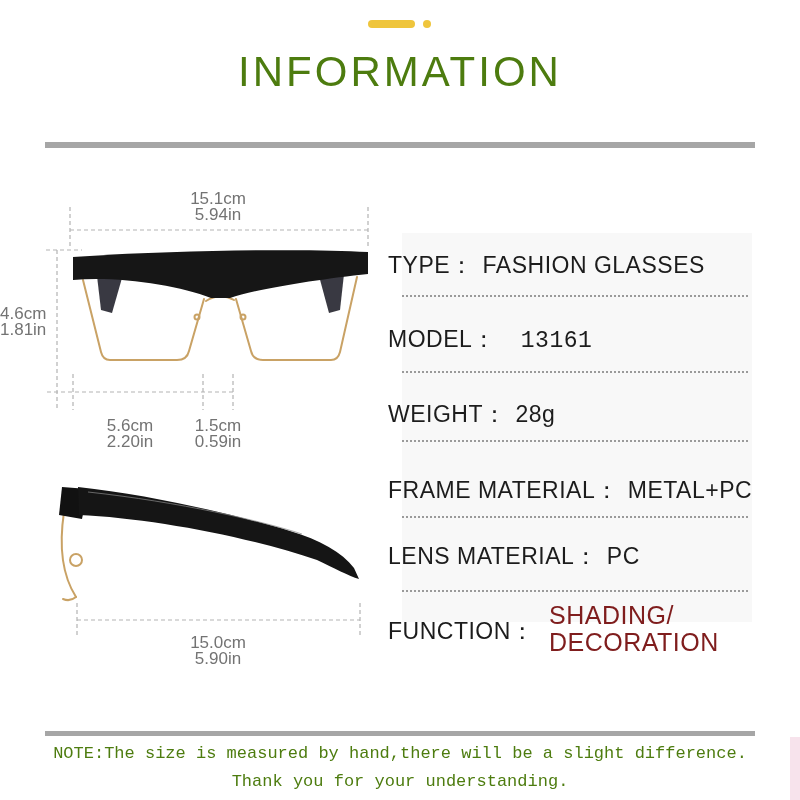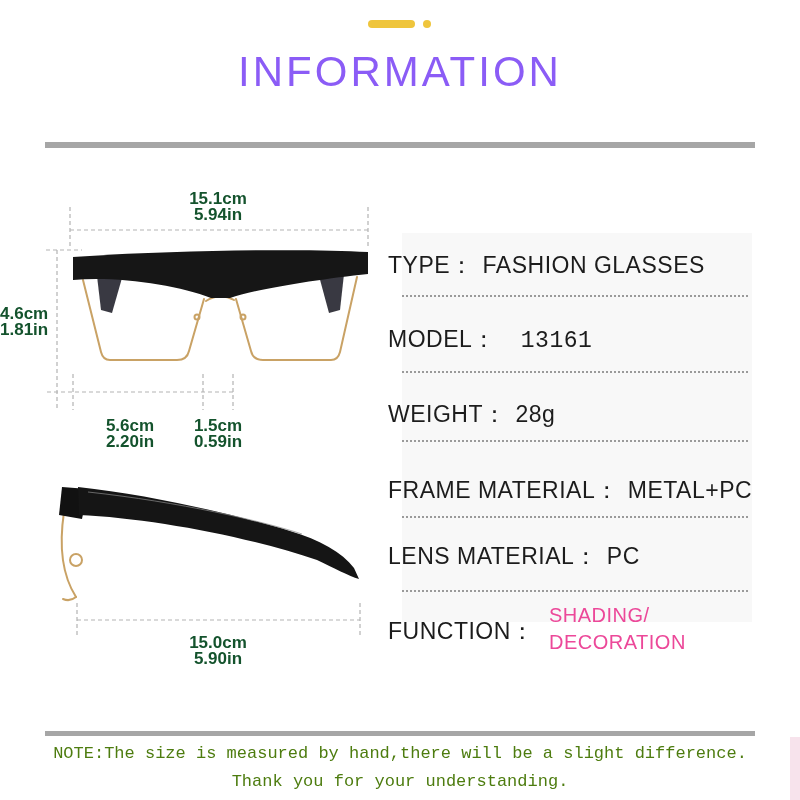--- a/index.html
+++ b/index.html
@@ -5,41 +5,41 @@
   html,body{margin:0;padding:0;}
   body{
     width:800px;height:800px;position:relative;background:#ffffff;
     font-family:"Liberation Sans",sans-serif;overflow:hidden;
   }
   
   .accent-dash{position:absolute;left:368px;top:20px;width:47px;height:8px;border-radius:4px;background:#EFC53C;}
   .accent-dot{position:absolute;left:423px;top:20px;width:8px;height:8px;border-radius:50%;background:#EFC53C;}
   .page-title{
     position:absolute;left:0;top:48px;width:800px;text-align:center;
-    font-size:42px;letter-spacing:3px;color:#8b5cf6;font-weight:500;
+    font-size:42px;letter-spacing:3px;color:#4d7c0f;font-weight:500;
   }
   .divider{position:absolute;left:45px;width:710px;height:6px;background:#a6a6a6;}
   .divider.top{top:142px;}
   .divider.bottom{top:731px;height:5px;}
   
   .figure-svg{position:absolute;left:0;top:0;width:400px;height:700px;}
-  .dim{position:absolute;color:#14532d;font-size:17px;line-height:16px;text-align:center;white-space:nowrap;font-weight:bold;}
+  .dim{position:absolute;color:#737373;font-size:17px;line-height:16px;text-align:center;white-space:nowrap;}
   .dim.right-align{text-align:left;}
   
   .spec-panel{position:absolute;left:402px;top:233px;width:350px;height:389px;background:#f8f8f8;}
   .spec-row{position:absolute;left:388px;color:#1c1c1c;font-size:23px;letter-spacing:0.5px;white-space:nowrap;}
   .spec-row .value{margin-left:9px;}
   .spec-sep{position:absolute;left:402px;width:346px;height:0;border-top:2px dotted #9a9a9a;}
   .row-type{top:250px;}    .sep-1{top:295px;}
   .row-model{top:324px;}   .sep-2{top:371px;}
   .row-weight{top:399px;}  .sep-3{top:440px;}
   .row-frame{top:475px;}   .sep-4{top:516px;}
   .row-lens{top:541px;}    .sep-5{top:590px;}
   .row-function{top:616px;}
-  .function-value{position:absolute;left:549px;top:602px;color:#ec4899;font-size:20px;letter-spacing:0.5px;line-height:27px;white-space:nowrap;}
+  .function-value{position:absolute;left:549px;top:602px;color:#7f1d1d;font-size:25px;letter-spacing:0.5px;line-height:27px;white-space:nowrap;}
   
   .note-line{position:absolute;left:0;width:800px;text-align:center;color:#4d7c0f;
     font-family:"Liberation Mono",monospace;}
   .note-1{top:744px;font-size:17px;}
   .note-2{top:772px;font-size:17px;}
   .pink-sliver{position:absolute;right:0;top:737px;width:10px;height:63px;background:#f7e3ec;}
 </style>
 </head>
 <body>
 

